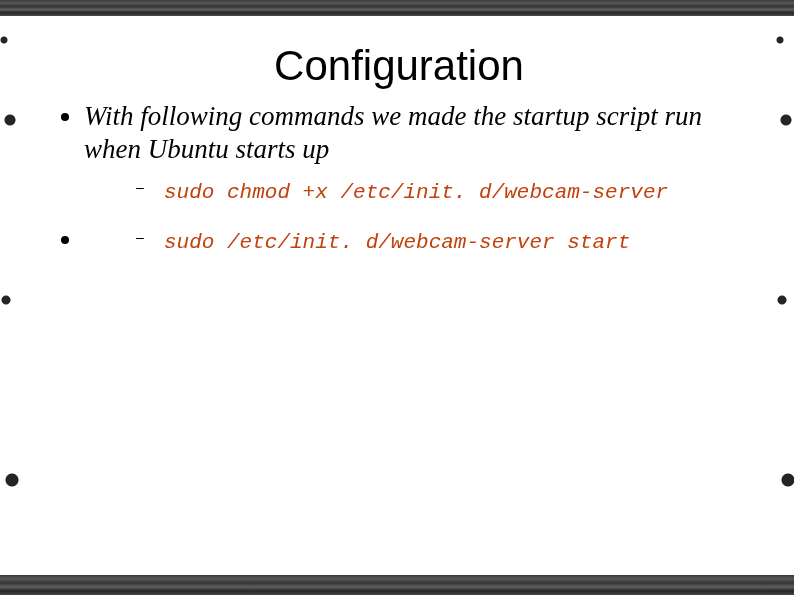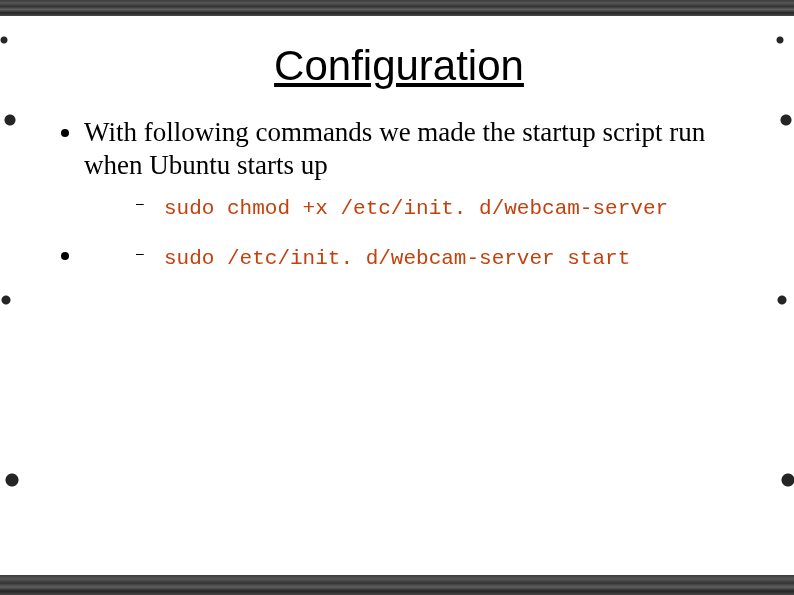--- a/index.html
+++ b/index.html
@@ -43,29 +43,29 @@
     top: 26px;
     bottom: 28px;
     background: #fff;
     box-sizing: border-box;
     padding: 0 8px 8px 8px;
   }
   h1.title {
     text-align: center;
     font-size: 42px;
     font-weight: 400;
-    margin: 16px 0 26px 0;
+    margin: 16px 0 10px 0;
     color: #000;
     font-family: Arial, Helvetica, sans-serif;
-    text-decoration: underline;
   }
   ul.level1 {
     list-style: disc;
     margin: 0 0 0 18px;
     padding: 0 0 0 22px;
+    font-style: italic;
   }
   ul.level1 > li {
     font-family: "Times New Roman", Times, serif;
     font-size: 27px;
     line-height: 1.22;
     color: #000;
     margin-bottom: 8px;
   }
   ul.level2 {
     list-style: none;

